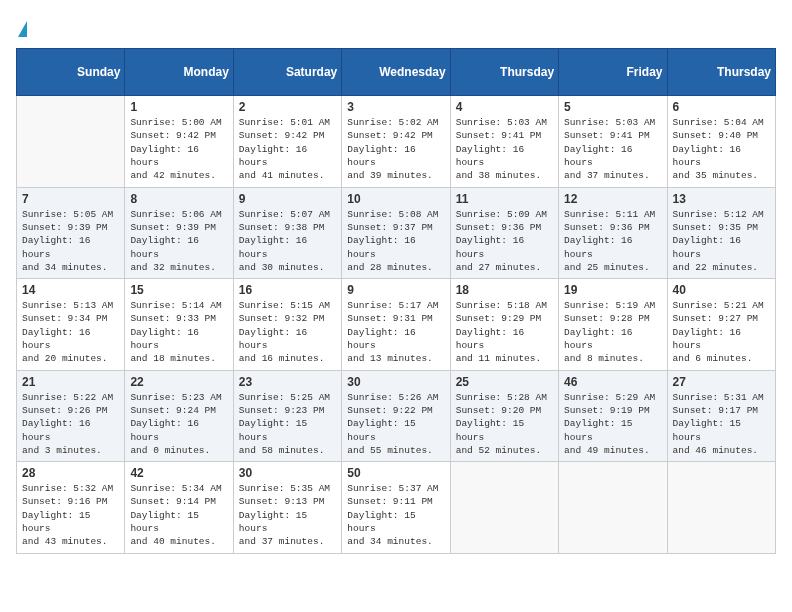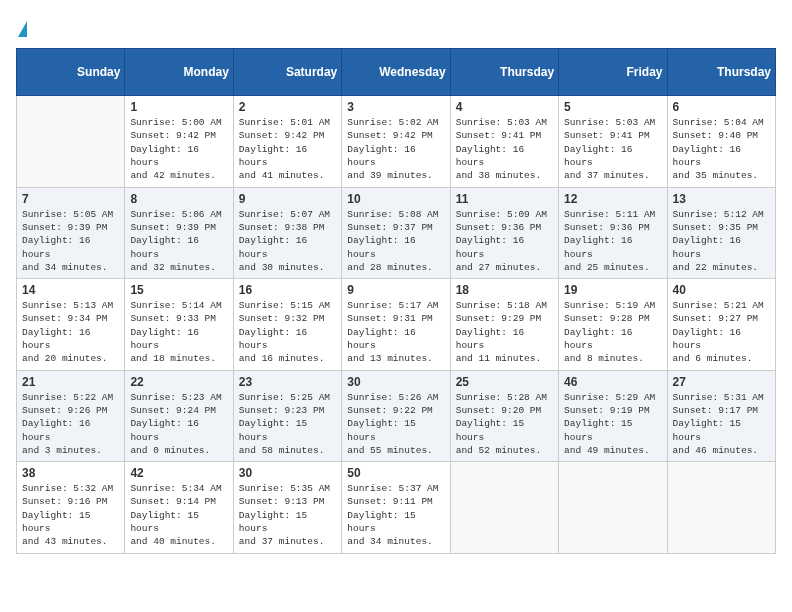--- a/index.html
+++ b/index.html
@@ -234,21 +234,21 @@
           <div class="day-num">46</div>
           <div class="day-info">Sunrise: 5:29 AM<br>Sunset: 9:19 PM<br>Daylight: 15 hours<br>and 49 minutes.</div>
         </td>
         <td>
           <div class="day-num">27</div>
           <div class="day-info">Sunrise: 5:31 AM<br>Sunset: 9:17 PM<br>Daylight: 15 hours<br>and 46 minutes.</div>
         </td>
       </tr>
       <tr>
         <td>
-          <div class="day-num">38</div>
+          <div class="day-num">28</div>
           <div class="day-info">Sunrise: 5:32 AM<br>Sunset: 9:16 PM<br>Daylight: 15 hours<br>and 43 minutes.</div>
         </td>
         <td>
           <div class="day-num">42</div>
           <div class="day-info">Sunrise: 5:34 AM<br>Sunset: 9:14 PM<br>Daylight: 15 hours<br>and 40 minutes.</div>
         </td>
         <td>
           <div class="day-num">30</div>
           <div class="day-info">Sunrise: 5:35 AM<br>Sunset: 9:13 PM<br>Daylight: 15 hours<br>and 37 minutes.</div>
         </td>

